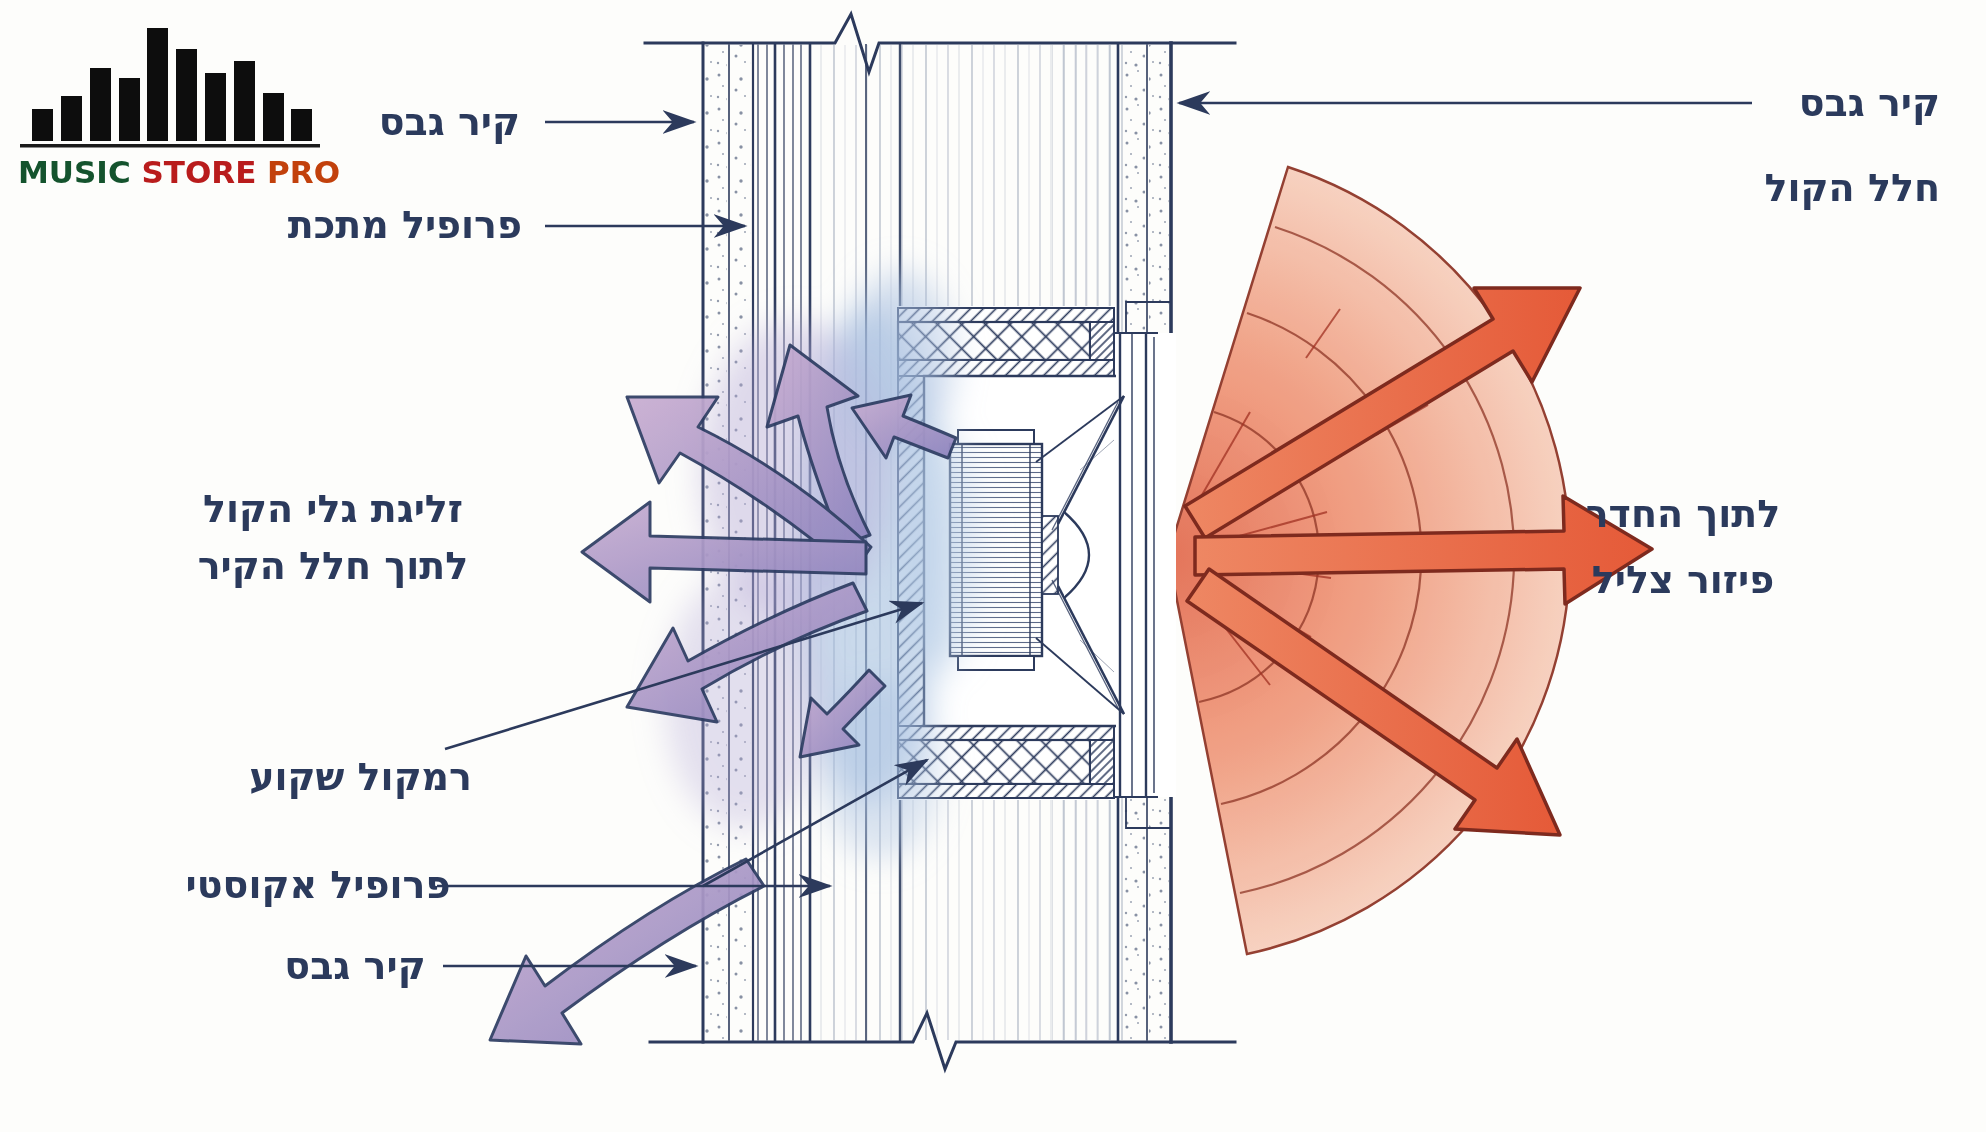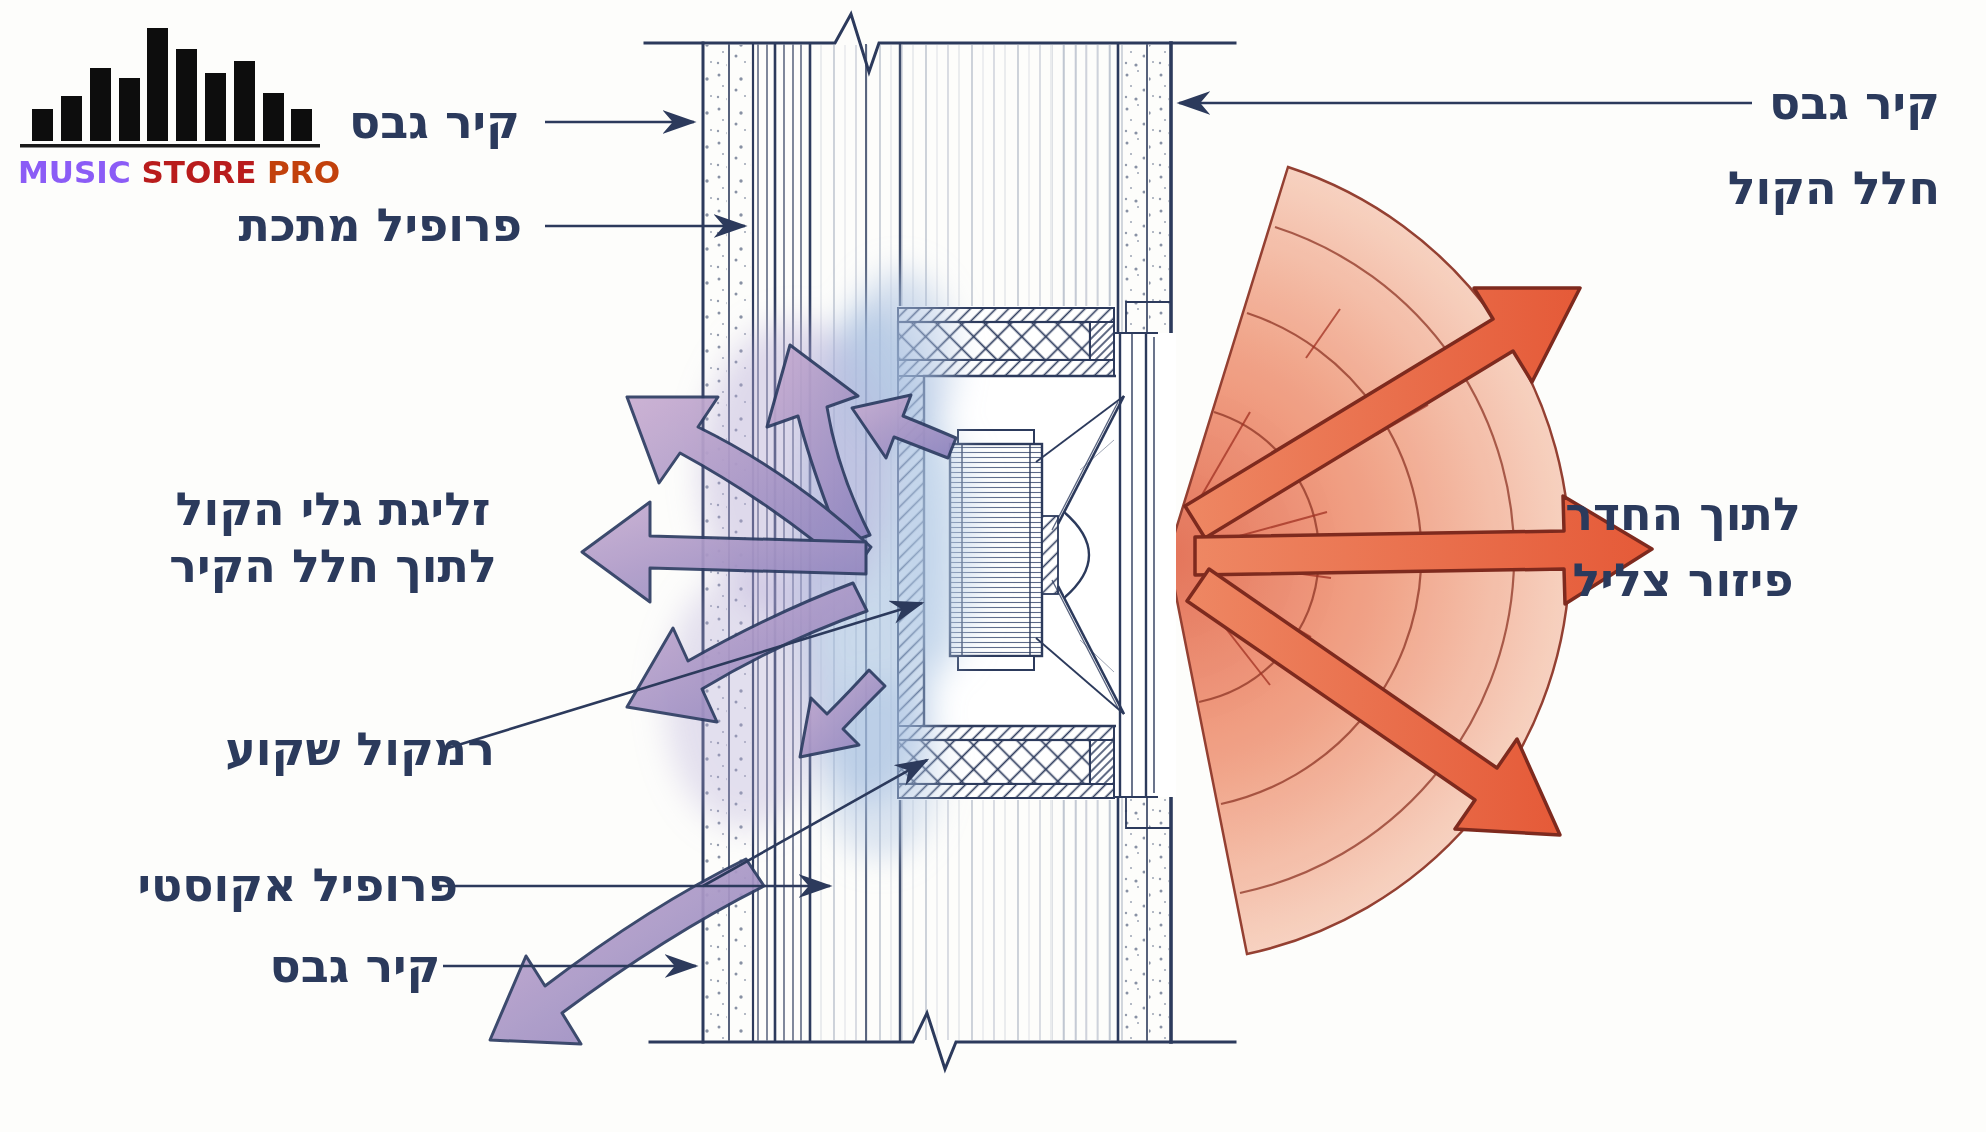--- a/index.html
+++ b/index.html
@@ -3,42 +3,42 @@
 <meta charset="utf-8">
 <style>
   html,body{margin:0;padding:0;background:#ffffff;}
   #stage{
     position:relative;width:1986px;height:1132px;overflow:hidden;
     background:#fdfdfb;font-family:"DejaVu Sans",sans-serif;
   }
   svg{display:block;}
   .diagram-svg{position:absolute;left:0;top:0;}
   .lbl{
-    position:absolute;font-weight:700;font-size:46px;line-height:58px;
+    position:absolute;font-weight:700;font-size:38px;line-height:58px;
     color:#2b3a5c;direction:rtl;white-space:nowrap;
     letter-spacing:0px;
   }
   .lbl .l2{display:block;}
   #lbl-wall-top-left{left:280px;top:93px;width:240px;text-align:right;}
   #lbl-metal-profile{left:222px;top:196px;width:300px;}
   #lbl-leakage{left:115px;top:481px;width:340px;text-align:center;line-height:57px;margin-left:48px;}
-  #lbl-recessed-speaker{left:192px;top:720px;width:280px;text-align:center;margin-left:28px;}
+  #lbl-recessed-speaker{left:192px;top:748px;width:280px;}
   #lbl-acoustic-profile{left:178px;top:856px;width:280px;text-align:center;}
   #lbl-wall-bottom-left{left:215px;top:937px;width:280px;text-align:center;}
   #lbl-wall-top-right{left:1690px;top:74px;width:250px;text-align:right;}
   #lbl-room-cavity{left:1690px;top:159px;width:250px;text-align:right;}
   #lbl-dispersion{left:1533px;top:481px;width:300px;text-align:center;line-height:66px;}
   
   #logo{position:absolute;left:18px;top:14px;width:320px;}
   #logo-text{
     margin-top:4px;width:300px;text-align:center;
     font-weight:700;font-size:31px;letter-spacing:0px;direction:ltr;
     white-space:nowrap;
   }
-  .logo-w1{color:#8b5cf6;margin-top:37px;}
+  .logo-w1{color:#14532d;margin-top:37px;}
   .logo-w2{color:#b91c1c;text-align:right;}
   .logo-w3{color:#c2410c;}
 </style>
 </head>
 <body>
 
 <div id="stage">
 
   <svg class="diagram-svg" width="1986" height="1132" viewBox="0 0 1986 1132">
     <defs>

